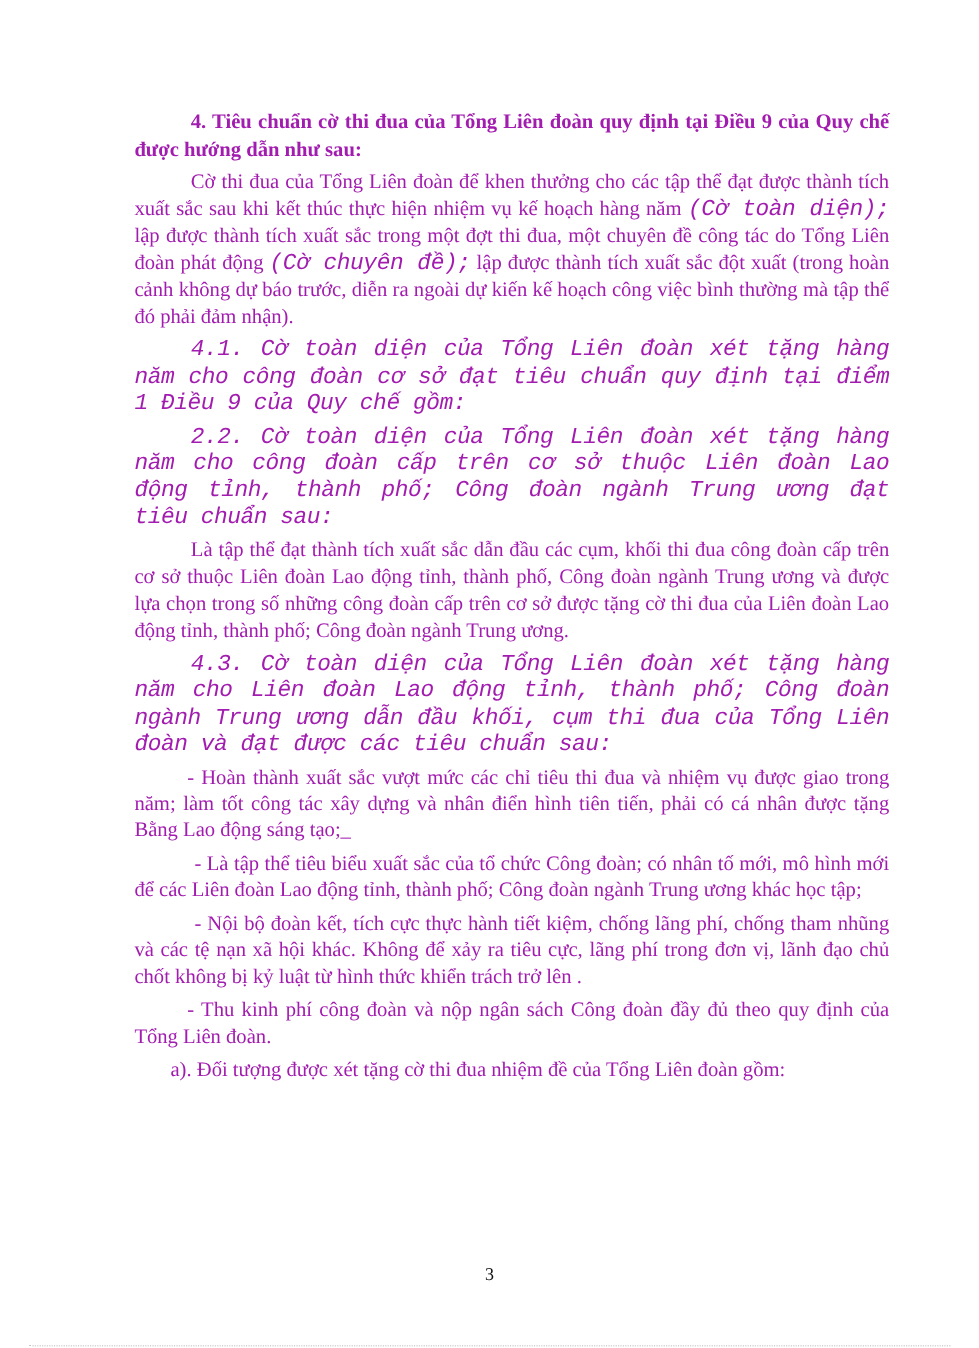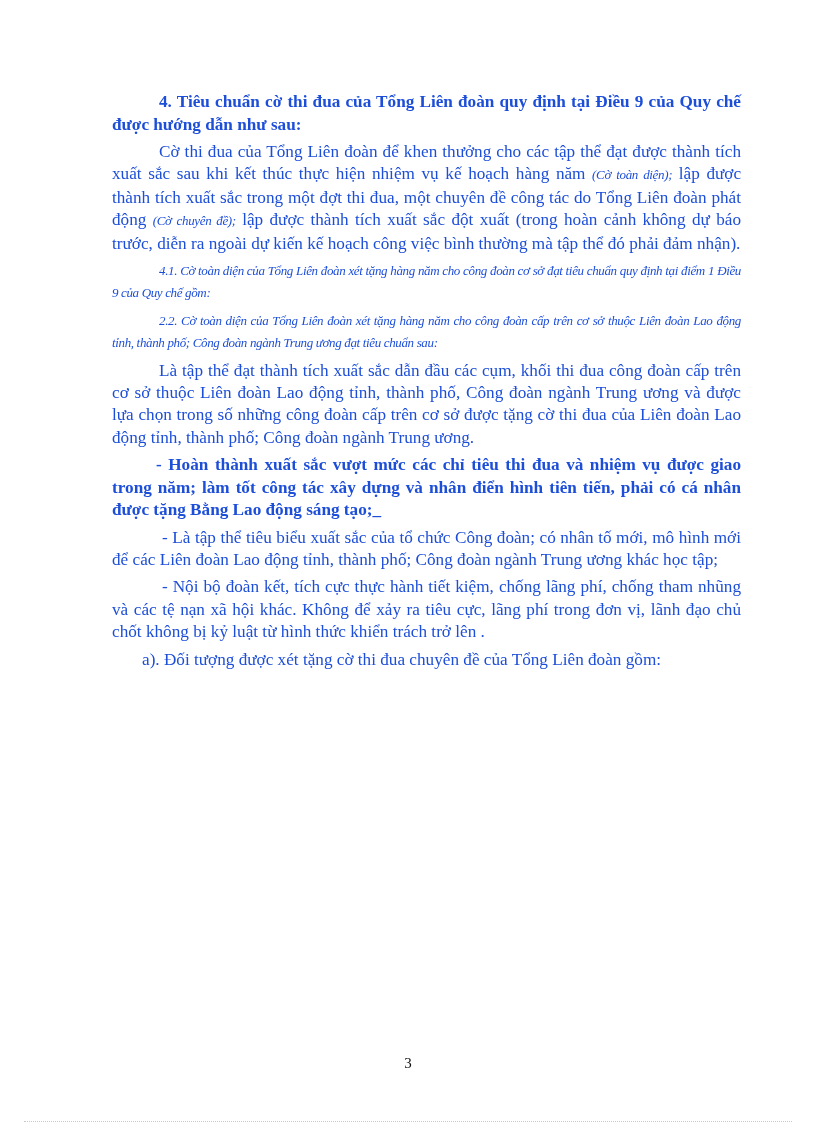--- a/index.html
+++ b/index.html
@@ -1,25 +1,25 @@
 <!DOCTYPE html>
 <html><head>
 <meta charset="utf-8">
 <style>
   html, body { margin: 0; padding: 0; background: #ffffff; }
   body { width: 816px; height: 1123px; position: relative; overflow: hidden; }
   .page {
     position: absolute; left: 112px; top: 74px; width: 629px;
-    font-family: "Liberation Serif", serif; font-size: 17.2px; color: #1d4ed8;
+    font-family: "Liberation Serif", serif; font-size: 17.2px; color: #a21caf;
     line-height: 22.4px;
   }
   .p { margin: 0 0 5px 0; text-align: justify; text-indent: 47px; }
   .heading { font-weight: bold; text-indent: 47px; margin-bottom: 5px; text-align: justify; }
-  .it { font-family: Liberation Serif, serif; font-style: italic; font-size: 13px; letter-spacing: -0.35px; }
-  .bullet { text-indent: 44px; font-weight: bold; }
+  .it { font-family: Liberation Mono, monospace; font-style: italic; font-size: 19px; letter-spacing: -0.35px; }
+  .bullet { text-indent: 44px; }
   .bullet2 { text-indent: 50px; }
   .pageno {
     position: absolute; left: 0; width: 816px; top: 1055px; text-align: center;
     font-family: "Liberation Serif", serif; font-size: 15px; color: #111;
   }
   .dotline {
     position: absolute; left: 24px; right: 24px; top: 1121px; height: 0;
     border-top: 1px dotted #c8c8c8;
   }
 </style>
@@ -29,22 +29,24 @@
 <div class="page">
   <p class="heading">4.  Tiêu chuẩn cờ thi đua của Tổng Liên đoàn quy định tại Điều 9 của Quy chế  được hướng dẫn như sau:</p>
 
   <p class="p"><span>Cờ thi đua của Tổng Liên  đoàn để khen thưởng cho các tập thể đạt được thành tích xuất sắc sau khi kết thúc thực hiện nhiệm  vụ kế hoạch hàng năm </span><span class="it">(Cờ toàn diện);</span><span> lập được thành tích xuất sắc trong một đợt thi đua, một chuyên đề công tác do Tổng Liên  đoàn phát động </span><span class="it">(Cờ chuyên đề);</span><span> lập được thành tích xuất sắc đột xuất (trong hoàn cảnh không dự báo trước, diễn ra ngoài dự kiến kế hoạch công việc bình thường mà tập thể đó phải đảm nhận).</span></p>
 
   <p class="p it">4.1. Cờ toàn diện của Tổng Liên đoàn xét tặng hàng năm cho công đoàn cơ sở đạt tiêu chuẩn quy định tại điểm 1 Điều 9 của Quy chế gồm:</p>
 
   <p class="p it">2.2. Cờ toàn diện của Tổng Liên đoàn xét tặng hàng năm cho công đoàn cấp trên cơ sở thuộc Liên đoàn Lao động tỉnh, thành phố; Công đoàn ngành Trung ương đạt tiêu chuẩn sau:</p>
   <p class="p">Là tập thể đạt thành tích xuất sắc dẫn đầu các cụm, khối thi  đua công đoàn cấp trên cơ sở thuộc Liên  đoàn Lao  động tỉnh, thành phố, Công đoàn ngành Trung ương và được lựa  chọn trong số những  công  đoàn cấp trên  cơ sở được tặng  cờ thi đua của Liên  đoàn Lao  động tỉnh, thành  phố; Công đoàn ngành Trung ương.</p>
 
+  <p class="p it">4.3. Cờ toàn diện của Tổng Liên đoàn xét tặng hàng năm cho Liên đoàn Lao động tỉnh, thành phố; Công đoàn ngành Trung ương dẫn đầu khối, cụm thi đua của Tổng Liên đoàn và đạt được các tiêu chuẩn sau:</p>
   <p class="p bullet">- Hoàn thành xuất sắc vượt mức các chỉ tiêu thi  đua và nhiệm  vụ được giao trong năm; làm tốt công tác xây dựng và nhân điển hình tiên tiến, phải có cá nhân được tặng Bằng  Lao động sáng tạo;_</p>
   <p class="p bullet2">- Là tập thể tiêu biểu xuất sắc của tổ chức Công đoàn; có nhân tố mới,  mô hình mới  để các Liên  đoàn Lao động tỉnh, thành phố; Công đoàn ngành  Trung ương khác học tập;</p>
   <p class="p bullet2">- Nội bộ đoàn kết, tích cực thực hành tiết kiệm,  chống lãng  phí, chống tham nhũng  và các tệ nạn xã hội khác. Không để xảy ra tiêu  cực, lãng  phí trong đơn vị, lãnh  đạo chủ chốt không bị kỷ luật  từ hình thức khiển  trách trở lên  .</p>
+  <p class="p bullet">- Thu kinh  phí công đoàn và nộp ngân  sách Công đoàn đầy đủ theo quy định của Tổng Liên  đoàn.</p>
 
 
-  <p class="p" style="text-indent:30px">a). Đối tượng được xét tặng cờ thi đua chuyên đề của Tổng Liên  đoàn gồm:</p>
+  <p class="p" style="text-indent:30px">a). Đối tượng được xét tặng cờ thi đua nhiệm đề của Tổng Liên  đoàn gồm:</p>
 </div>
 
 <div class="pageno">3</div>
 <div class="dotline"></div>
 
 </body></html>

